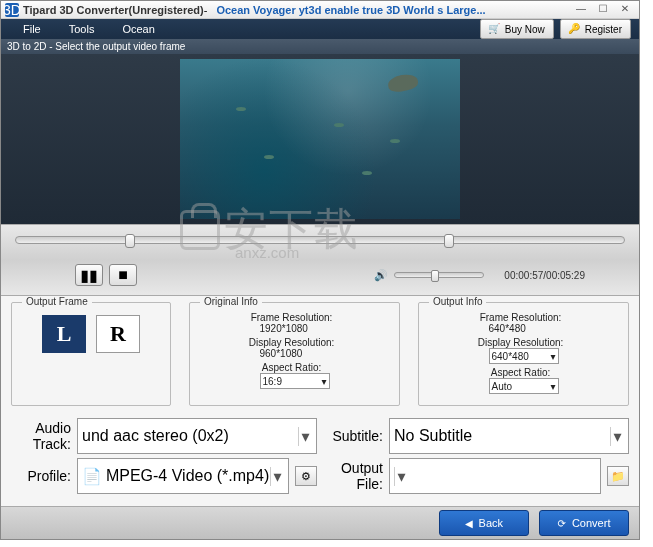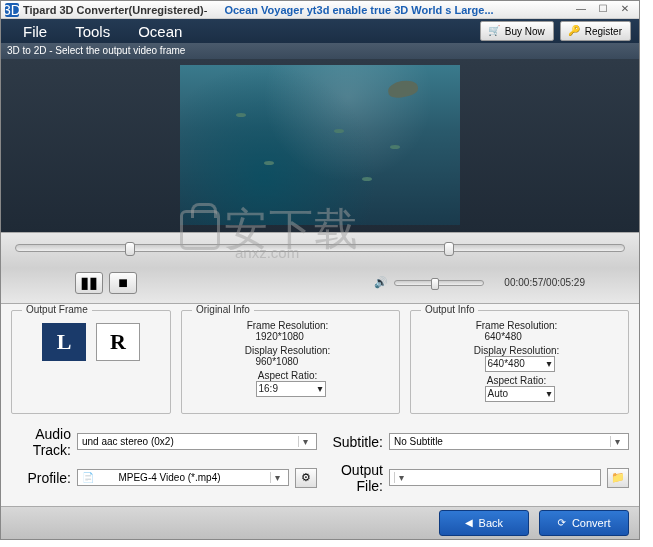--- a/index.html
+++ b/index.html
@@ -3,26 +3,26 @@
 <meta charset="utf-8">
 <style>
 * { box-sizing: border-box; margin: 0; padding: 0; font-family: Tahoma, Arial, sans-serif; }
 body { background: #fff; width: 653px; height: 547px; overflow: hidden; }
 
 .window { border: 1px solid #888; width: 640px; height: 540px; display: flex; flex-direction: column; }
 
 .titlebar { height: 22px; background: linear-gradient(#fefefe,#e8e8e8); display: flex; align-items: center; padding: 0 4px; border-bottom: 1px solid #ccc; font-size: 11px; }
 .titlebar .app-icon { width: 14px; height: 14px; background: #1a5fb4; border-radius: 2px; margin-right: 4px; display: inline-flex; align-items: center; justify-content: center; color: #fff; font-size: 14px; }
 .titlebar .title-main { font-weight: bold; color: #333; }
-.titlebar .title-sub { color: #1a5fb4; font-weight: bold; margin-left: 17px; }
+.titlebar .title-sub { color: #1a5fb4; font-weight: bold; margin-left: 9px; }
 .titlebar .spacer { flex: 1; }
 .titlebar .win-btn { width: 20px; height: 14px; margin-left: 2px; font-size: 10px; text-align: center; cursor: pointer; color: #555; }
 
 .menubar { height: 24px; background: linear-gradient(#243a54,#1b2e45); display: flex; align-items: center; padding: 0 8px; }
-.menubar .menu-item { color: #fff; font-size: 15px; padding: 4px 14px; cursor: pointer; }
+.menubar .menu-item { color: #fff; font-size: 11px; padding: 4px 14px; cursor: pointer; }
 .menubar .spacer { flex: 1; }
 .menubar .action-btn { height: 20px; background: linear-gradient(#fefefe,#dcdcdc); border: 1px solid #999; border-radius: 2px; display: flex; align-items: center; padding: 0 8px; margin-left: 6px; font-size: 10px; cursor: pointer; }
 .menubar .action-btn .i { width: 12px; height: 12px; margin-right: 4px; }
 
 .instruct-bar { height: 18px; background: linear-gradient(#4a5a6c,#3a4a5c); color: #fff; font-size: 10px; padding: 2px 6px; }
 
 .preview-area { height: 210px; background: linear-gradient(#2e3a47,#1f2a36); display: flex; align-items: center; justify-content: center; }
 .video-frame { width: 280px; height: 160px; background: linear-gradient(180deg,#3a7a8c 0%,#2a5a6c 40%,#1a3a4c 100%); position: relative; overflow: hidden; }
 .video-frame::before { content:""; position:absolute; inset:0; background: radial-gradient(circle at 60% 20%, rgba(255,255,255,.15), transparent 40%), radial-gradient(circle at 30% 70%, rgba(0,80,100,.6), transparent 50%); }
 .fish { position:absolute; width:10px; height:4px; background:#4a7a6c; border-radius:50%; }
@@ -35,35 +35,35 @@
 .seek-thumb { position:absolute; left:18%; top:-3px; width:10px; height:14px; background:linear-gradient(#fff,#ddd); border:1px solid #888; border-radius:3px; }
 .seek-mark { position:absolute; right:28%; top:-3px; width:10px; height:14px; background:linear-gradient(#fff,#ddd); border:1px solid #888; border-radius:3px; }
 .play-row { height:40px; display:flex; align-items:center; padding:0 14px; }
 .play-btn { width:28px; height:22px; background:linear-gradient(#fdfdfd,#dedede); border:1px solid #888; border-radius:3px; margin-right:6px; display:flex; align-items:center; justify-content:center; cursor:pointer; }
 .play-row .spacer { flex:1; }
 .vol-icon { font-size:11px; color:#444; margin-right:6px; }
 .vol-track { width:90px; height:6px; background:linear-gradient(#ccc,#eee); border:1px solid #999; border-radius:3px; position:relative; margin-right:20px; }
 .vol-thumb { position:absolute; left:40%; top:-3px; width:8px; height:12px; background:linear-gradient(#fff,#ddd); border:1px solid #888; border-radius:2px; }
 .time-text { font-size:10px; color:#333; }
 
-.settings-panel { padding: 6px 10px 4px 10px; display:flex; gap:10px; background:#f5f5f5; }
+.settings-panel { padding: 6px 10px 4px 10px; display:flex; gap:18px; background:#f5f5f5; }
 .fieldset { border:1px solid #bbb; border-radius:2px; padding:6px 8px 8px 8px; position:relative; flex:1; }
 .fieldset .legend { position:absolute; top:-7px; left:10px; background:#f5f5f5; padding:0 4px; font-size:10px; color:#333; }
 .of-frame { display:flex; gap:10px; justify-content:center; padding:6px 0; }
 .lr-btn { width:44px; height:38px; border:1px solid #999; background:#fff; display:flex; align-items:center; justify-content:center; cursor:pointer; font-family: Georgia, serif; font-size:22px; font-weight:bold; }
 .lr-btn.active { background:#1a3a6a; color:#fff; border-color:#1a3a6a; }
 .info-row { display:flex; font-size:10px; color:#222; margin:3px 0; align-items:center;flex-direction:column; }
 .info-row .lbl { flex:1; text-align:right; padding-right:6px; }
 .info-row .val { width:70px; }
 .info-row .sel { width:70px; height:16px; border:1px solid #999; background:#fff; font-size:10px; padding:0 2px; display:flex; align-items:center; justify-content:space-between; cursor:pointer; }
 
 .form-rows { padding: 4px 10px 8px 10px; background:#f5f5f5; }
 .form-row { display:flex; align-items:center; margin:4px 0; gap:6px; }
 .form-row .flbl { width:60px; font-size:14px; text-align:right; }
-.form-row .combo { flex:1; height:17px; border:1px solid #999; background:#fff; display:flex; align-items:center; padding:0 4px; font-size:10px; cursor:pointer;gap:20px; }
+.form-row .combo { flex:1; height:36px; border:1px solid #999; background:#fff; display:flex; align-items:center; padding:0 4px; font-size:16px; cursor:pointer; }
 .form-row .combo .txt { flex:1; white-space:nowrap; overflow:hidden; text-overflow:ellipsis; }
 .form-row .combo .dd { width:14px; text-align:center; color:#555; border-left:1px solid #ccc; }
 .form-row .icon-btn { width:22px; height:20px; border:1px solid #999; background:linear-gradient(#fdfdfd,#e0e0e0); display:flex; align-items:center; justify-content:center; cursor:pointer; font-size:11px; }
 .form-row .half { width:50%; display:flex; align-items:center; gap:6px; }
 
 .bottom-bar { height:40px; background: linear-gradient(180deg,#d8d8d8,#c0c0c0); border-top:1px solid #aaa; display:flex; align-items:center; justify-content:flex-end; padding:0 10px; gap:10px; }
 .nav-btn { width:90px; height:26px; background:linear-gradient(#2f78d4,#1a56b0); border:1px solid #0d3a80; border-radius:3px; color:#fff; font-size:11px; display:flex; align-items:center; justify-content:center; gap:6px; cursor:pointer; }
 .nav-btn .arr { font-size:10px; }
 
 .watermark { position:absolute; top:200px; left:180px; font-size:44px; color:rgba(160,160,160,.5); font-family: "Microsoft YaHei", sans-serif; pointer-events:none; letter-spacing:1px; display:flex; align-items:center; }

